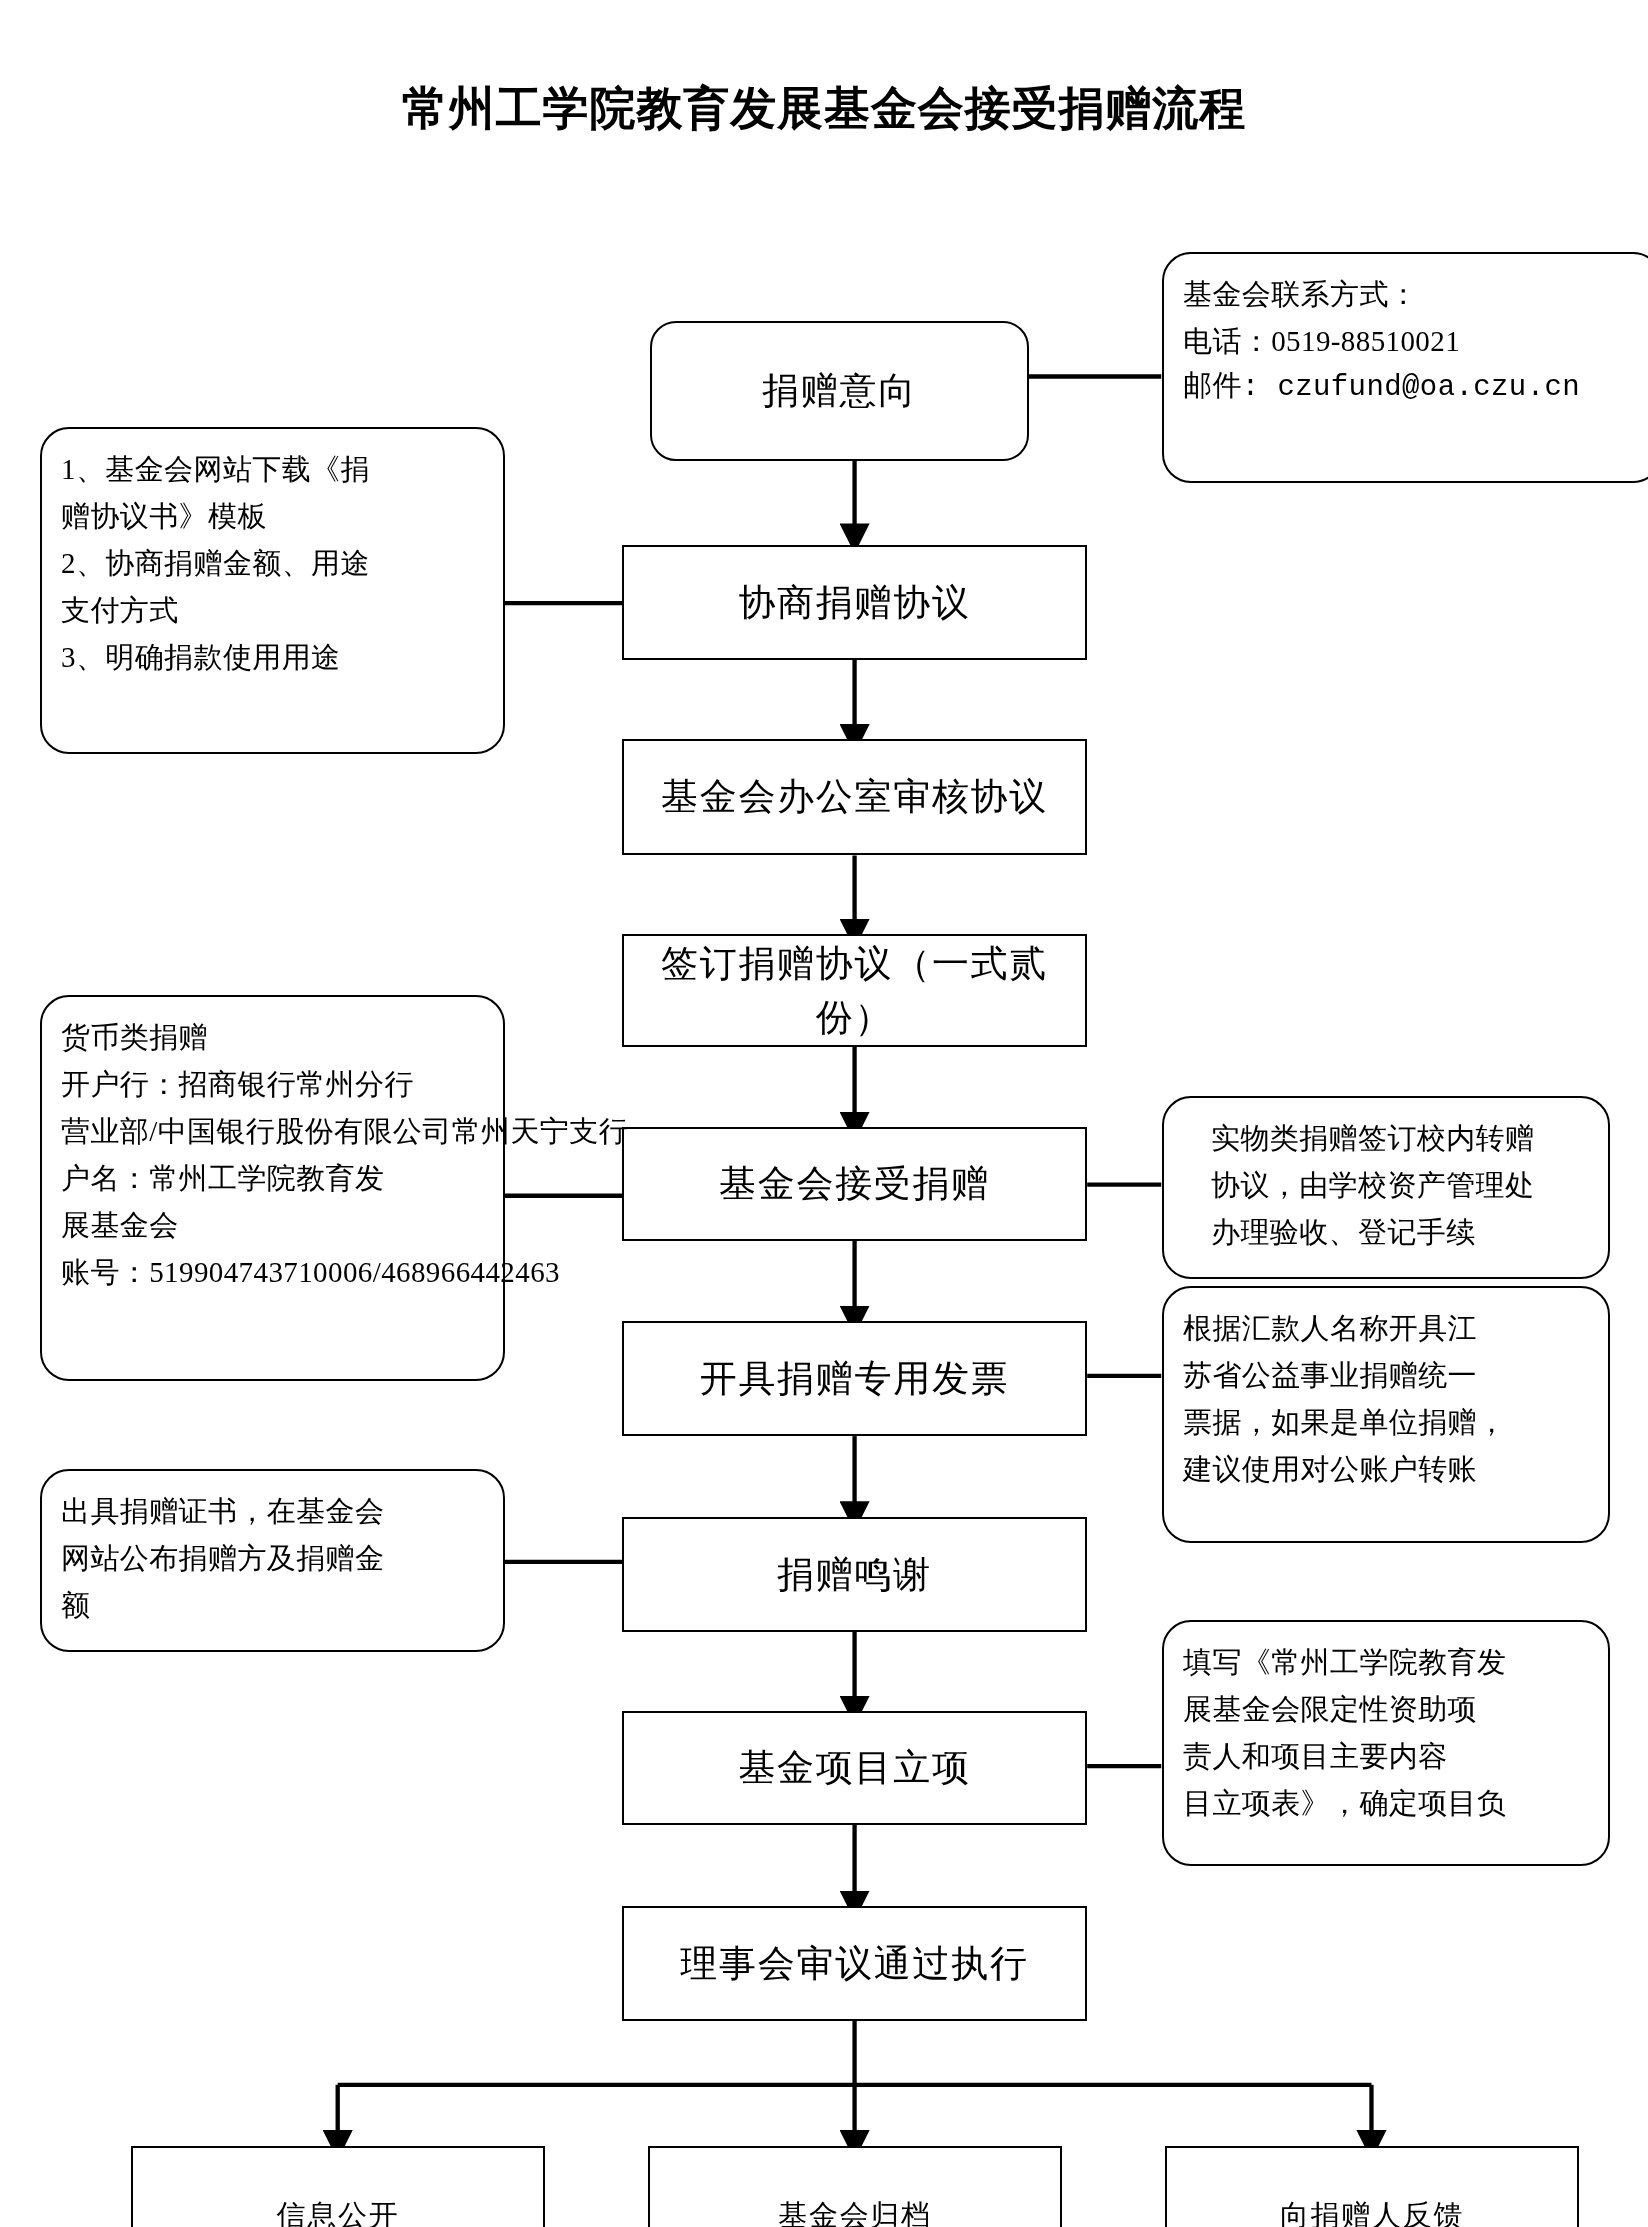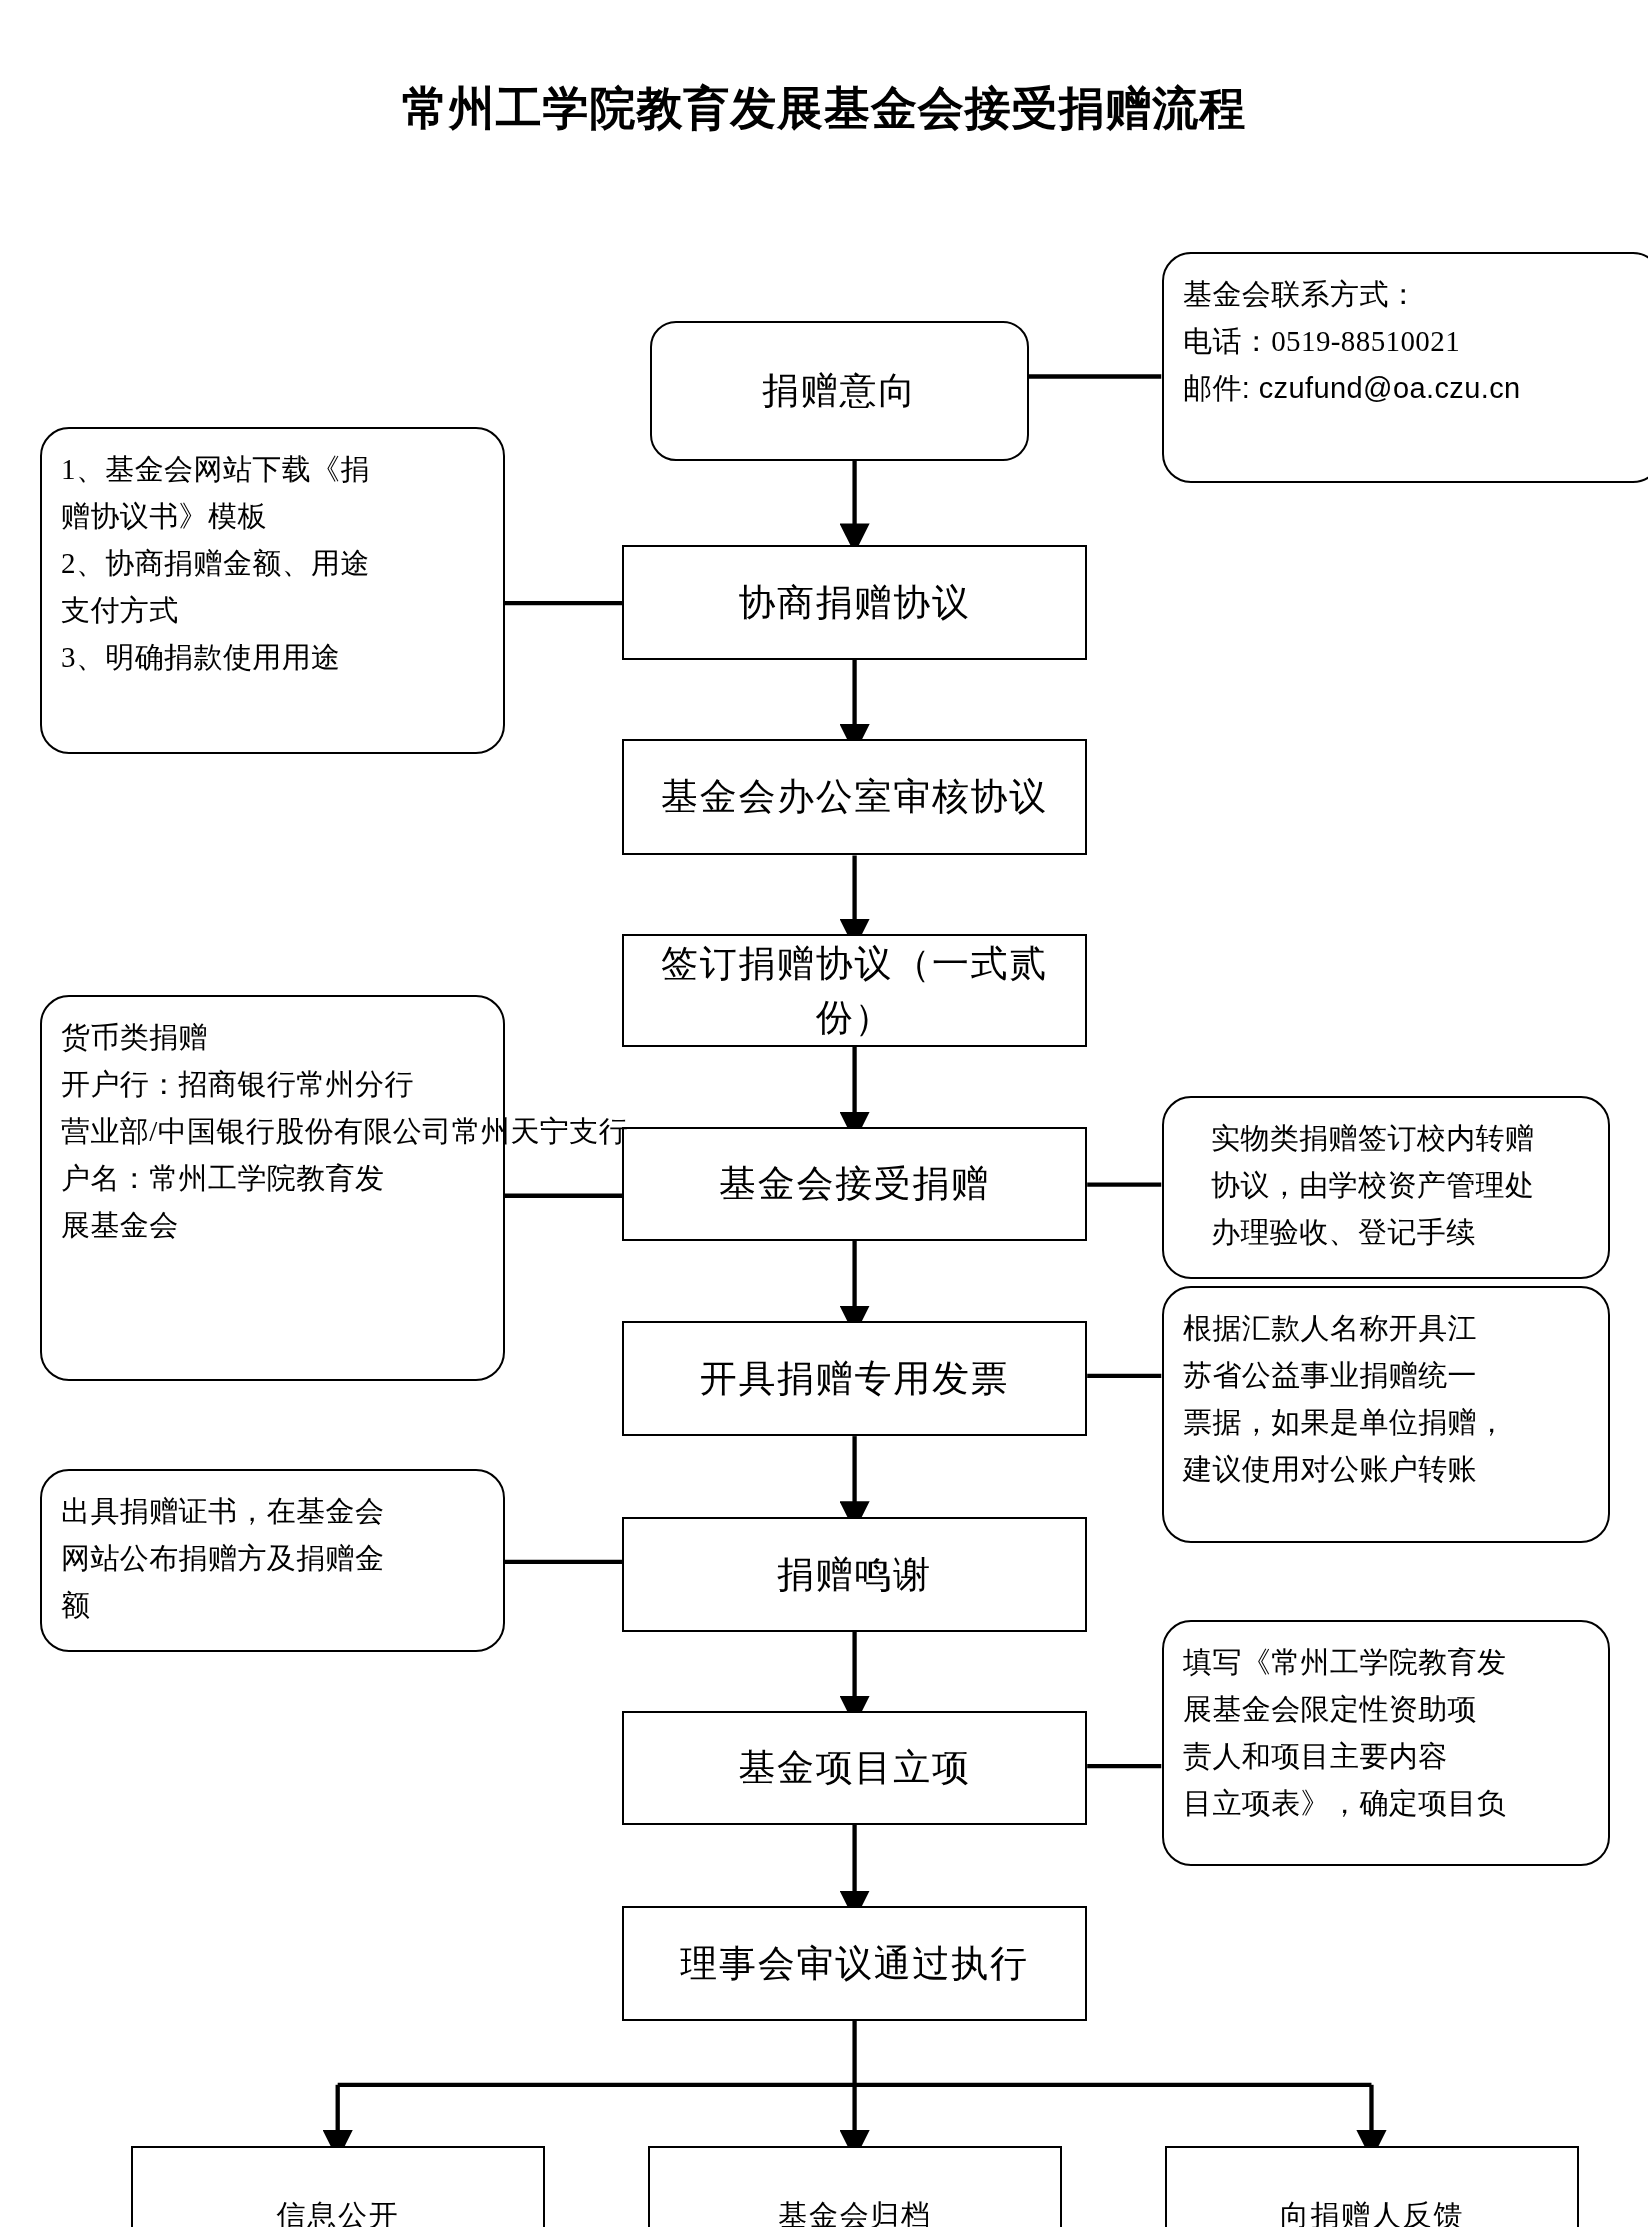--- a/index.html
+++ b/index.html
@@ -173,41 +173,42 @@
   </div>
 
   <div class="box terminal" style="left:1165px; top:2146px; width:414px; height:138px;">
     <span>向捐赠人反馈</span>
   </div>
 
   <div class="box note" style="left:1162px; top:252px; width:500px; height:231px;">
     <div class="lines">
       <div class="line">基金会联系方式：</div>
       <div class="line">电话：0519-88510021</div>
-      <div class="line" style="font-family:Liberation Sans, sans-serif;">邮件: czufund@oa.czu.cn</div>
+      <div class="line" style="font-family:Liberation Mono, monospace;">邮件: czufund@oa.czu.cn</div>
     </div>
   </div>
 
   <div class="box note" style="left:40px; top:427px; width:465px; height:327px;">
     <div class="lines">
       <div class="line">1、基金会网站下载《捐</div>
       <div class="line">赠协议书》模板</div>
       <div class="line">2、协商捐赠金额、用途</div>
       <div class="line">支付方式</div>
       <div class="line">3、明确捐款使用用途</div>
     </div>
   </div>
 
   <div class="box note overflow" style="left:40px; top:995px; width:465px; height:386px;">
     <div class="lines">
       <div class="line">货币类捐赠</div>
       <div class="line">开户行：招商银行常州分行</div>
       <div class="line">营业部/中国银行股份有限公司常州天宁支行</div>
       <div class="line">户名：常州工学院教育发</div>
       <div class="line">展基金会</div>
+      <div class="line">账号：519904743710006/468966442463</div>
     </div>
   </div>
 
   <div class="box note" style="left:1162px; top:1096px; width:448px; height:183px;padding-left:47px;">
     <div class="lines">
       <div class="line">实物类捐赠签订校内转赠</div>
       <div class="line">协议，由学校资产管理处</div>
       <div class="line">办理验收、登记手续</div>
     </div>
   </div>

